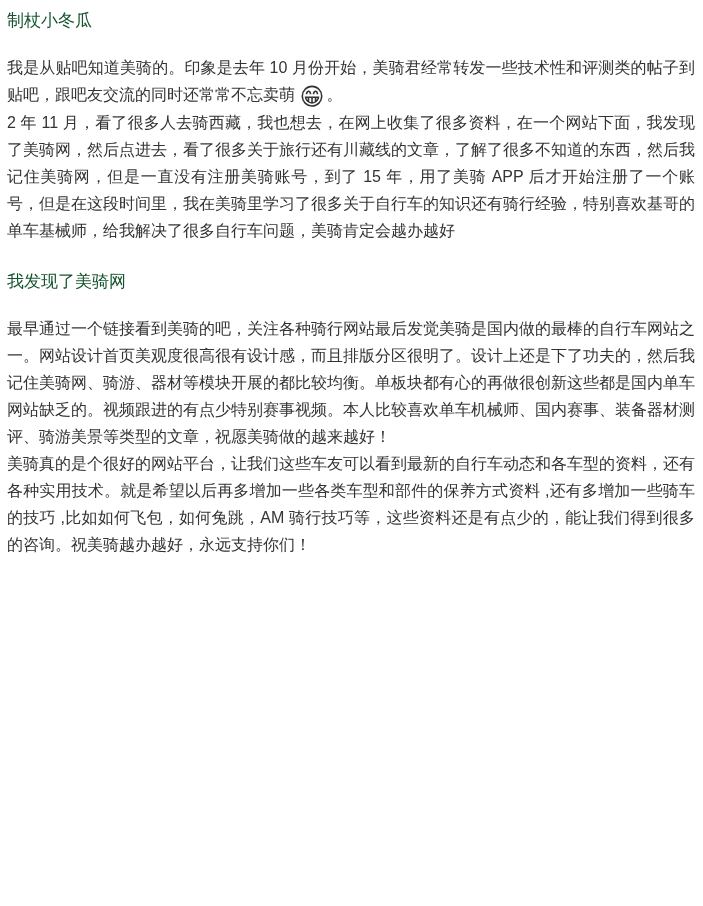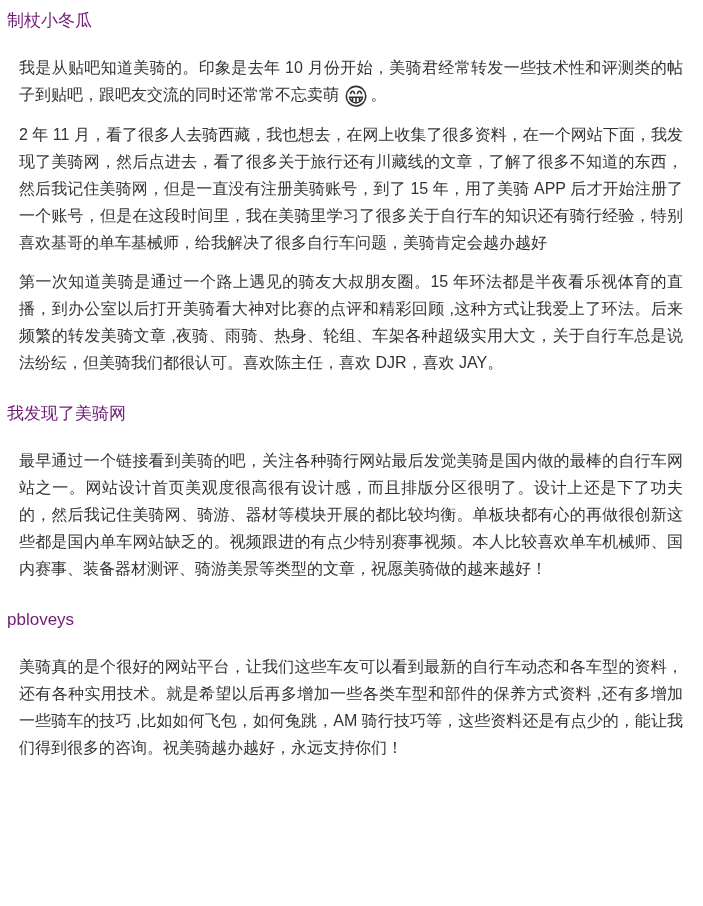--- a/index.html
+++ b/index.html
@@ -14,32 +14,32 @@
     -webkit-font-smoothing: antialiased;
   }
   .page {
     box-sizing: border-box;
     width: 703px;
     min-height: 906px;
     padding: 6px 8px 20px 7px;
     background: #ffffff;
   }
   .username {
-    color: #701a75;
+    color: #14532d;
     font-size: 17px;
     line-height: 22px;
     font-weight: 500;
     margin: 27px 0 22px 0;
     text-align: left;
   }
   .section:first-of-type .username {
     margin-top: 4px;
   }
   .comment-paragraph {
-    margin: 12px;
+    margin: 0;
     font-size: 16px;
     line-height: 27px;
     text-align: justify;
     word-break: break-word;
   }
   .emoji-inline {
     font-size: 24px;
     line-height: 1;
     vertical-align: -5px;
     letter-spacing: 2px;
@@ -53,27 +53,25 @@
   <div class="section">
     <h3 class="username">制杖小冬瓜</h3>
     <p class="comment-paragraph"><span>我是从贴吧知道美骑的。印象是去年 10 月份开始，美骑君经常转发一些技术性和评测类的帖子到贴吧，跟吧友交流的同时还常常不忘卖萌</span> <span class="emoji-inline">😁</span><span>。</span></p>
   </div>
 
   <div class="section">
     <p class="comment-paragraph">2 年 11 月，看了很多人去骑西藏，我也想去，在网上收集了很多资料，在一个网站下面，我发现了美骑网，然后点进去，看了很多关于旅行还有川藏线的文章，了解了很多不知道的东西，然后我记住美骑网，但是一直没有注册美骑账号，到了 15 年，用了美骑 APP 后才开始注册了一个账号，但是在这段时间里，我在美骑里学习了很多关于自行车的知识还有骑行经验，特别喜欢基哥的单车基械师，给我解决了很多自行车问题，美骑肯定会越办越好</p>
   </div>
 
   <div class="section">
-    <p class="comment-paragraph">第一次知道美骑是通过一个路上遇见的骑友大叔朋友圈。15 年环法都是半夜看乐视体育的直播，到办公室以后打开美骑看大神对比赛的点评和精彩回顾 ,这种方式让我爱上了环法。后来频繁的转发美骑文章 ,夜骑、雨骑、热身、轮组、车架各种超级实用大文，关于自行车总是说法纷纭，但美骑我们都很认可。喜欢陈主任，喜欢 DJR，喜欢 JAY。</p>
   </div>
 
   <div class="section">
     <h3 class="username">我发现了美骑网</h3>
     <p class="comment-paragraph">最早通过一个链接看到美骑的吧，关注各种骑行网站最后发觉美骑是国内做的最棒的自行车网站之一。网站设计首页美观度很高很有设计感，而且排版分区很明了。设计上还是下了功夫的，然后我记住美骑网、骑游、器材等模块开展的都比较均衡。单板块都有心的再做很创新这些都是国内单车网站缺乏的。视频跟进的有点少特别赛事视频。本人比较喜欢单车机械师、国内赛事、装备器材测评、骑游美景等类型的文章，祝愿美骑做的越来越好！</p>
   </div>
 
   <div class="section">
-    <h3 class="username">pbloveys</h3>
     <p class="comment-paragraph"><span>美骑真的是个很好的网站平台，让我们这些车友可以看到最新的自行车动态和各车型的资料，还有各种实用技术。就是希望以后再多增加一些各类车型和部件的保养方式资料 ,还有多增加一些骑车的技巧 ,比如如何飞包，如何兔跳，AM 骑行技巧等，这些资料还是有点少的，能让我们得到很多的咨询。祝美骑越办越好，永远支持你们！</span></p>
 
   </div>
 
 </div>
 
 </body></html>

